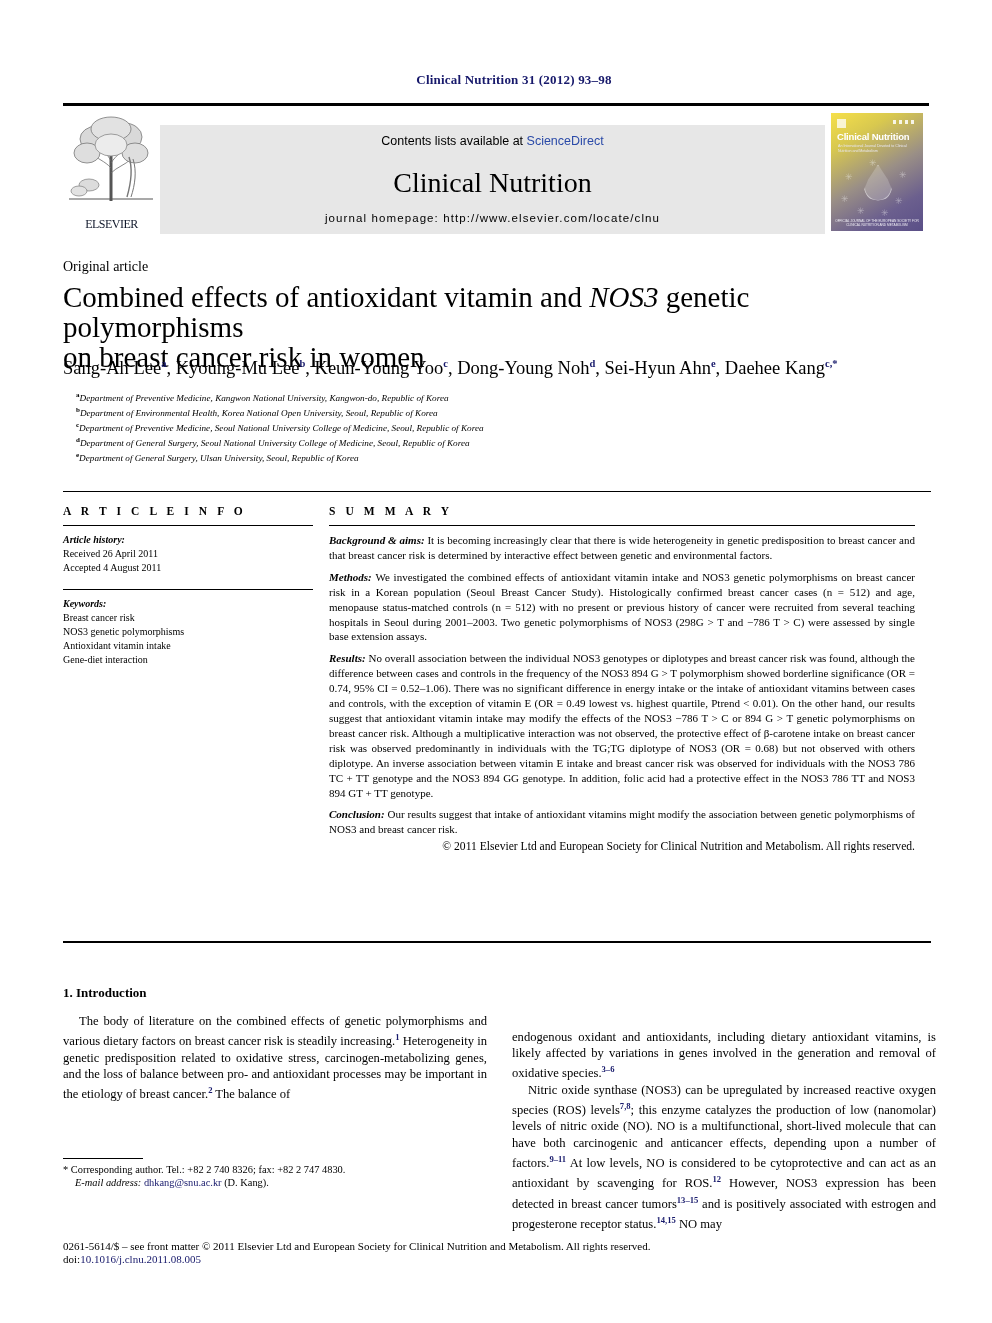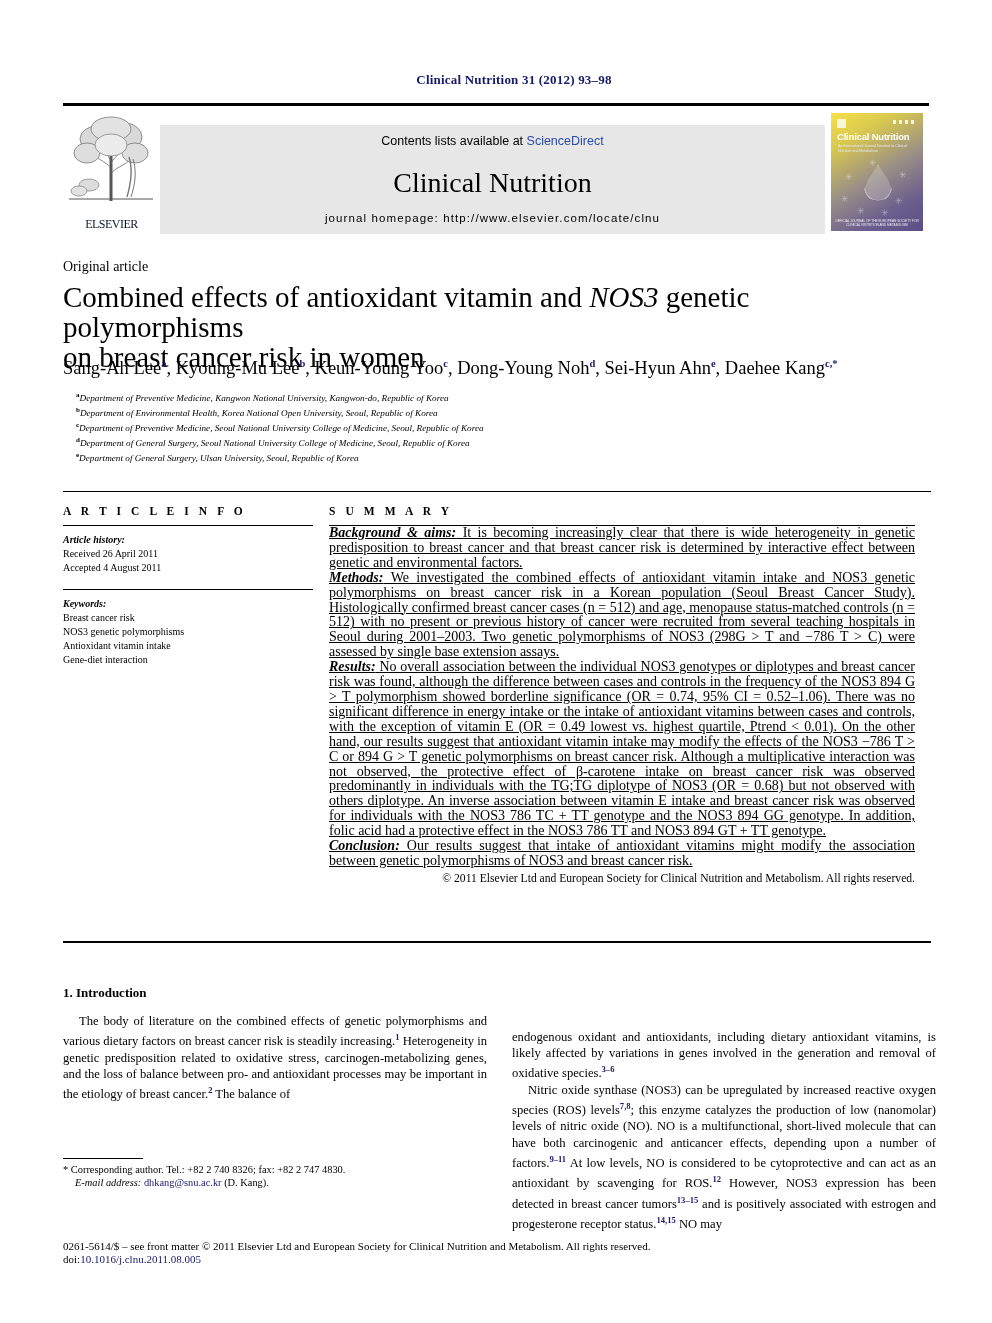--- a/index.html
+++ b/index.html
@@ -268,25 +268,25 @@
   }
   .info-group .hdr {
     font-style: italic;
     font-weight: bold;
   }
   .info-hr2 {
     margin-top: 14px;
     border-top: 1.4px solid #000;
   }
   .abstract {
-    font-size: 14px;
+    margin-top: 7px;
+    font-size: 11px;
     line-height: 14.9px;
     text-align: justify;
     color: #000;
-    text-decoration: underline;
   }
   .abstract .lead {
     font-style: italic;
     font-weight: bold;
   }
   .copyright {
     margin-top: 3px;
     font-size: 11.6px;
     line-height: 14.9px;
     text-align: right;

